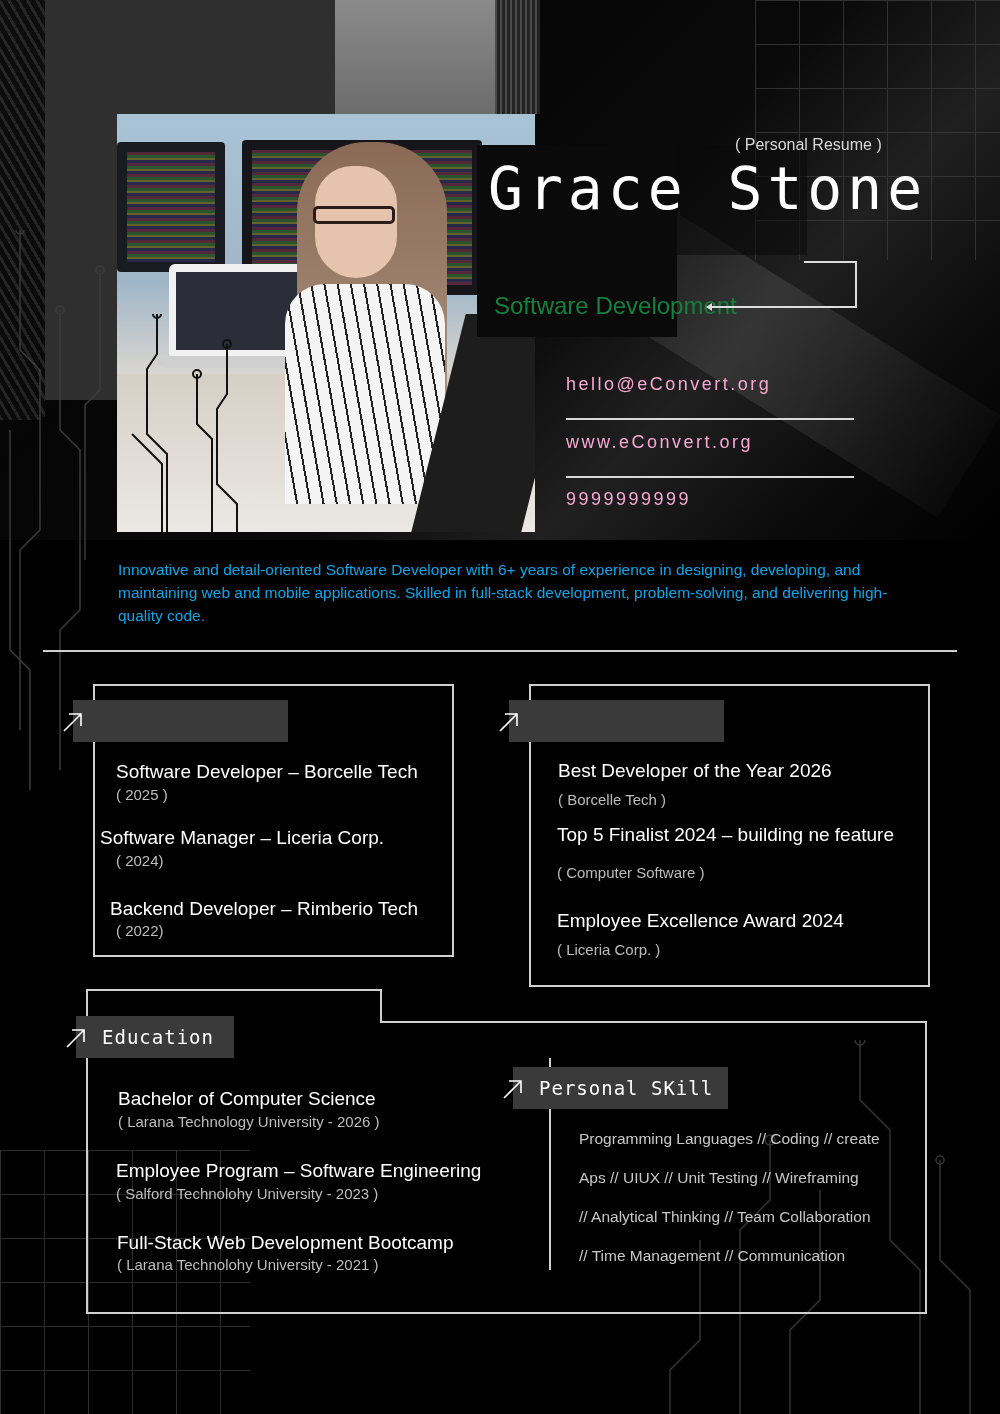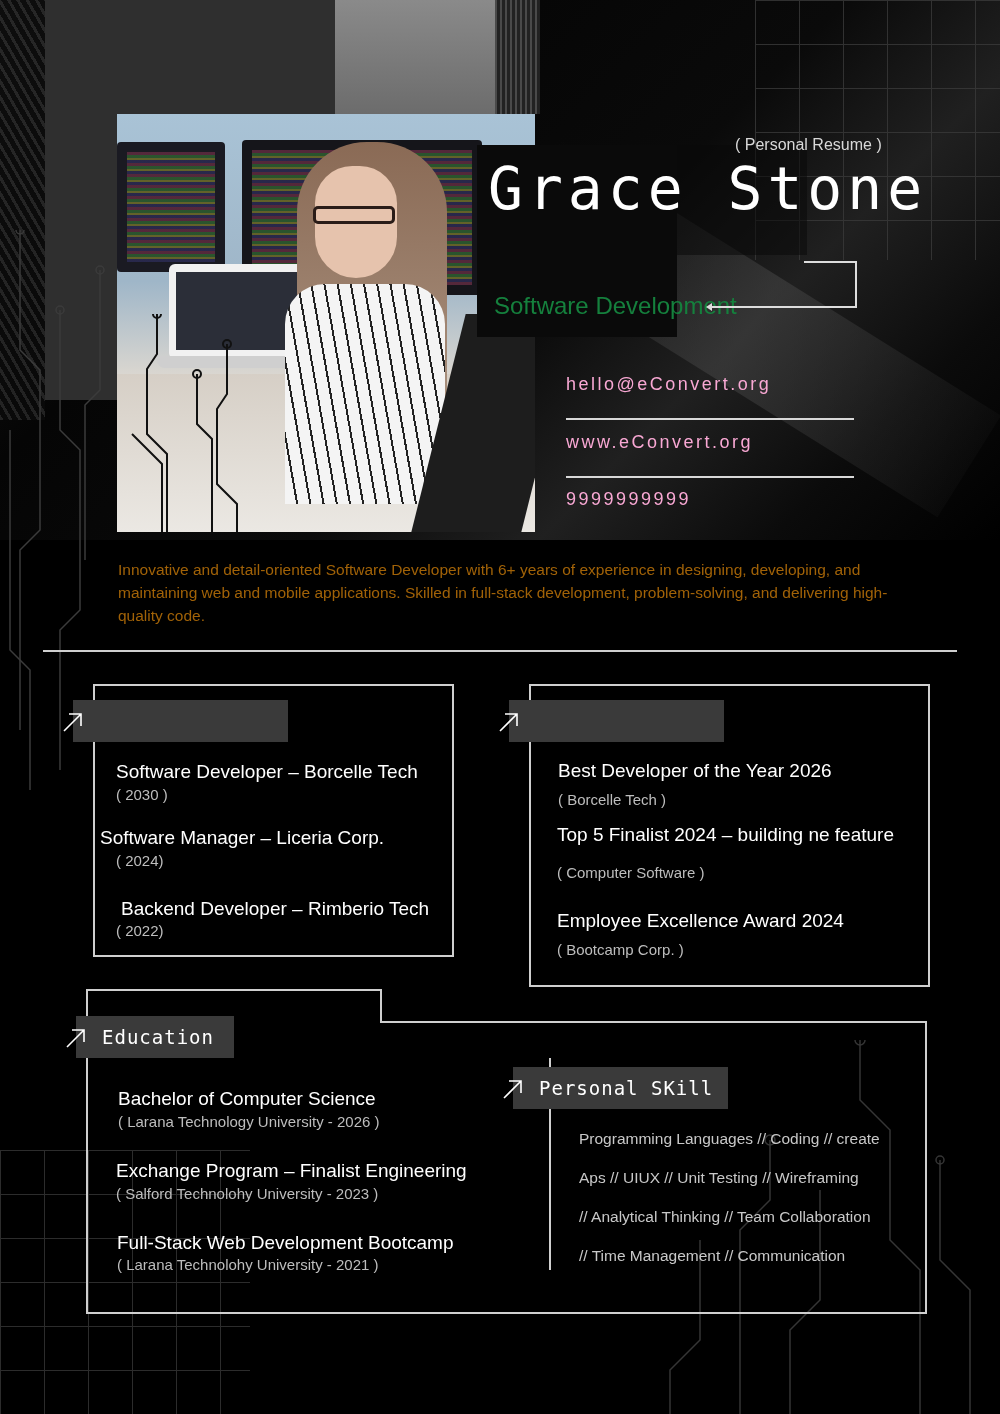--- a/index.html
+++ b/index.html
@@ -49,21 +49,21 @@
   .subtitle { position: absolute; left: 735px; top: 136px; font-size: 16px; color: #d8d8d8; font-weight: 300; }
   .name { position: absolute; left: 488px; top: 155px; font-family: "DejaVu Sans Mono", monospace; font-size: 58px; letter-spacing: 5px; color: #fff; }
   .role { position: absolute; left: 494px; top: 292px; font-size: 24px; color: #15803d; }
   .bracket-line { position: absolute; left: 804px; top: 261px; width: 53px; height: 46px; border-top: 2px solid #ddd; border-right: 2px solid #ddd; }
   .arrow-line { position: absolute; left: 710px; top: 306px; width: 147px; height: 2px; background: #ddd; }
   .arrow-dot { position: absolute; left: 706px; top: 303px; width: 0; height: 0; border-top: 4px solid transparent; border-bottom: 4px solid transparent; border-right: 6px solid #ddd; }
 
   .contact { position: absolute; left: 566px; font-size: 18px; letter-spacing: 2.5px; color: #f9a8d4; }
   .contact-rule { position: absolute; left: 566px; width: 288px; height: 2px; background: #d8d8d8; }
 
-  .summary { position: absolute; left: 118px; top: 558px; width: 780px; font-size: 15.5px; line-height: 23px; color: #a16207; }
+  .summary { position: absolute; left: 118px; top: 558px; width: 780px; font-size: 15.5px; line-height: 23px; color: #0ea5e9; }
   .hr { position: absolute; left: 43px; top: 650px; width: 914px; height: 2px; background: #cfcfcf; }
 
   .box { position: absolute; border: 2px solid #cfcfcf; }
   .sec-tag { position: absolute; height: 42px; background: #3a3a3a; padding: 0 8px 0 26px; display: flex; align-items: center;
     font-family: "DejaVu Sans Mono", monospace; font-size: 19px; color: #fff; letter-spacing: 1px; }
   .tag-arrow { position: absolute; left: -12px; top: 10px; width: 24px; height: 24px; }
 
   .item-title { position: absolute; font-size: 19px; color: #fff; white-space: nowrap; }
   .item-sub { position: absolute; font-size: 15px; color: #bdbdbd; white-space: nowrap; }
 
@@ -165,52 +165,52 @@
 <div class="summary">Innovative and detail-oriented Software Developer with 6+ years of experience in designing, developing, and maintaining web and mobile applications. Skilled in full-stack development, problem-solving, and delivering high-quality code.</div>
 <div class="hr"></div>
 
 <div class="box" style="left:93px;top:684px;width:361px;height:273px"></div>
 <div class="sec-tag" style="left:73px;top:700px;width:215px">
   <svg class="tag-arrow" viewBox="0 0 24 24">
       <path d="M3 21 L20 4 M8 4 H20 V16" stroke="#fff" stroke-width="1.6" fill="none"></path>
     </svg>
 </div>
 <div class="item-title" style="left:116px;top:761px">Software Developer – Borcelle Tech</div>
-<div class="item-sub" style="left:116px;top:786px">( 2030 )</div>
+<div class="item-sub" style="left:116px;top:786px">( 2025 )</div>
 <div class="item-title" style="left:100px;top:827px">Software Manager – Liceria Corp.</div>
 <div class="item-sub" style="left:116px;top:852px">( 2024)</div>
-<div class="item-title" style="left:121px;top:898px">Backend Developer – Rimberio Tech</div>
+<div class="item-title" style="left:110px;top:898px">Backend Developer – Rimberio Tech</div>
 <div class="item-sub" style="left:116px;top:922px">( 2022)</div>
 
 <div class="box" style="left:529px;top:684px;width:401px;height:303px"></div>
 <div class="sec-tag" style="left:509px;top:700px;width:215px">
   <svg class="tag-arrow" viewBox="0 0 24 24">
       <path d="M3 21 L20 4 M8 4 H20 V16" stroke="#fff" stroke-width="1.6" fill="none"></path>
     </svg>
 </div>
 <div class="item-title" style="left:558px;top:760px">Best Developer of the Year 2026</div>
 <div class="item-sub" style="left:558px;top:791px">( Borcelle Tech )</div>
 <div class="item-title" style="left:557px;top:824px">Top 5 Finalist 2024 – building ne feature</div>
 <div class="item-sub" style="left:557px;top:864px">( Computer Software )</div>
 <div class="item-title" style="left:557px;top:910px">Employee Excellence Award 2024</div>
-<div class="item-sub" style="left:557px;top:941px">( Bootcamp Corp. )</div>
+<div class="item-sub" style="left:557px;top:941px">( Liceria Corp. )</div>
 
 <div class="edu-frame-top"></div>
 <div class="edu-frame-topright"></div>
 <div class="edu-frame"></div>
 
 <div class="sec-tag" style="left:76px;top:1016px;width:158px">
   <svg class="tag-arrow" viewBox="0 0 24 24">
       <path d="M3 21 L20 4 M8 4 H20 V16" stroke="#fff" stroke-width="1.6" fill="none"></path>
     </svg>
   <span>Education</span>
 </div>
 <div class="item-title" style="left:118px;top:1088px">Bachelor of Computer Science</div>
 <div class="item-sub" style="left:118px;top:1113px">( Larana Technology University - 2026 )</div>
-<div class="item-title" style="left:116px;top:1160px">Exchange Program – Finalist Engineering</div>
+<div class="item-title" style="left:116px;top:1160px">Employee Program – Software Engineering</div>
 <div class="item-sub" style="left:116px;top:1185px">( Salford Technolohy University - 2023 )</div>
 <div class="item-title" style="left:117px;top:1232px">Full-Stack Web Development Bootcamp</div>
 <div class="item-sub" style="left:117px;top:1256px">( Larana Technolohy University - 2021 )</div>
 
 <div class="skill-vline"></div>
 <div class="sec-tag" style="left:513px;top:1067px;width:215px">
   <svg class="tag-arrow" viewBox="0 0 24 24">
       <path d="M3 21 L20 4 M8 4 H20 V16" stroke="#fff" stroke-width="1.6" fill="none"></path>
     </svg>
   <span>Personal SKill</span>

